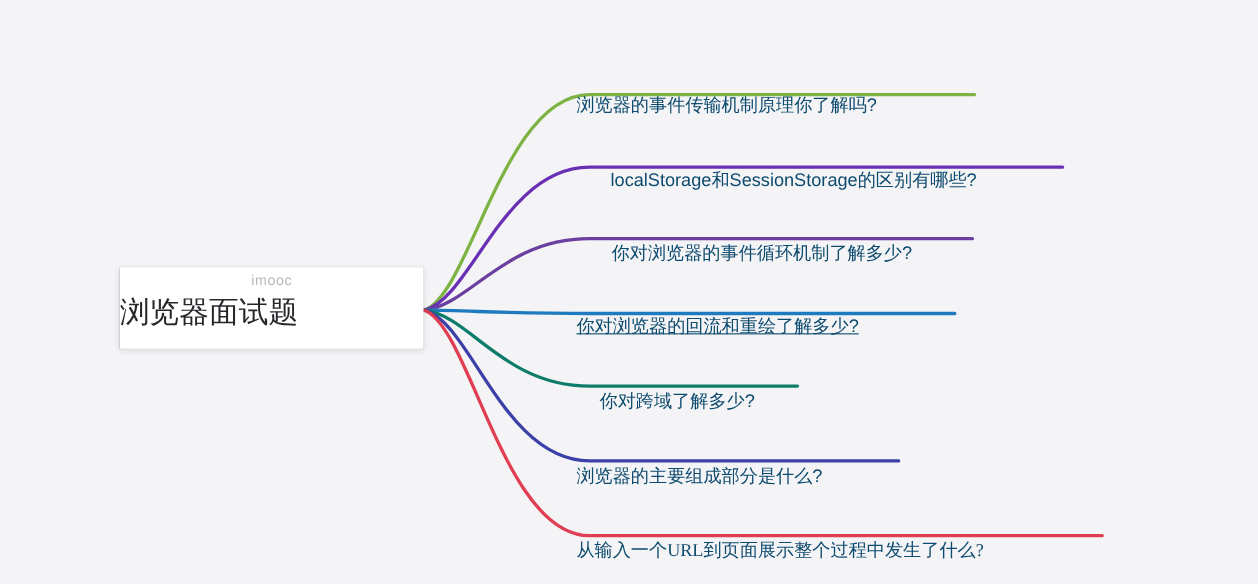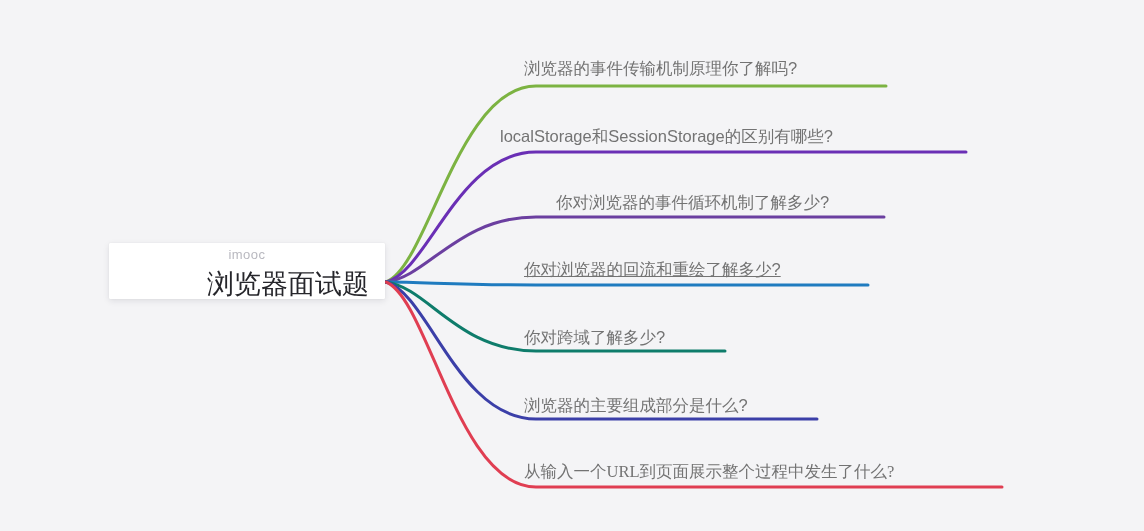--- a/index.html
+++ b/index.html
@@ -35,57 +35,58 @@
     stroke-linecap: round;
     stroke-linejoin: round;
   }
 
   
   .root-node {
     position: absolute;
     left: 109px;
     top: 243px;
     width: 276px;
-    height: 56px;
+    height: 74px;
     background: #ffffff;
     border-radius: 1px;
     box-shadow: 0 2px 6px rgba(30, 30, 50, 0.10),
                 0 0 1px rgba(30, 30, 50, 0.14);
     box-sizing: border-box;
   }
   .root-watermark {
     position: absolute;
     left: 0;
     right: 0;
     top: 5px;
     text-align: center;
     font-size: 13px;
     letter-spacing: 0.5px;
     color: #b8b8bf;
     line-height: 1;
   }
   .root-title {
     position: absolute;
     left: 0;
-    right: 16px;
+    right: 0;
     top: 23px;
-    text-align: right;
+    text-align: left;
     font-size: 27px;
     color: #26262b;
     line-height: 1.35;
     white-space: nowrap;
   }
 
   
   .branch-label {
     position: absolute;
     white-space: nowrap;
     font-size: 16.5px;
-    color: #737373;
+    color: #0c4a6e;
     line-height: 1;
+    margin-top: 28px;
   }
 </style>
 </head>
 <body>
 
 <div id="canvas">
 
   <svg id="branch-layer" viewBox="0 0 1144 531" width="1144" height="531" xmlns="http://www.w3.org/2000/svg">
     <g id="branch-paths">
         <path d="M 386 282 C 428 266.32, 458 86, 536 86 L 886 86" stroke="#7cb342" stroke-width="3"></path>
@@ -98,21 +99,21 @@
       </g>
   </svg>
 
   <div class="root-node">
     <div class="root-watermark">imooc</div>
     <div class="root-title">浏览器面试题</div>
   </div>
 
   <div id="labels">
       <div class="branch-label" style="left: 524px; top: 60px;">浏览器的事件传输机制原理你了解吗?</div>
-      <div class="branch-label" style="left: 500px; top: 128px;">localStorage和SessionStorage的区别有哪些?</div>
+      <div class="branch-label" style="left: 555px; top: 128px;">localStorage和SessionStorage的区别有哪些?</div>
       <div class="branch-label" style="left: 556px; top: 194px;">你对浏览器的事件循环机制了解多少?</div>
       <div class="branch-label" style="left: 524px; top: 261px; text-decoration: underline;">你对浏览器的回流和重绘了解多少?</div>
-      <div class="branch-label" style="left: 524px; top: 329px;">你对跨域了解多少?</div>
+      <div class="branch-label" style="left: 545px; top: 329px;">你对跨域了解多少?</div>
       <div class="branch-label" style="left: 524px; top: 397px;">浏览器的主要组成部分是什么?</div>
       <div class="branch-label" style="left: 524px; top: 464px; font-family: Liberation Serif, serif;">从输入一个URL到页面展示整个过程中发生了什么?</div>
     </div>
 
 </div>
 
 </body></html>

